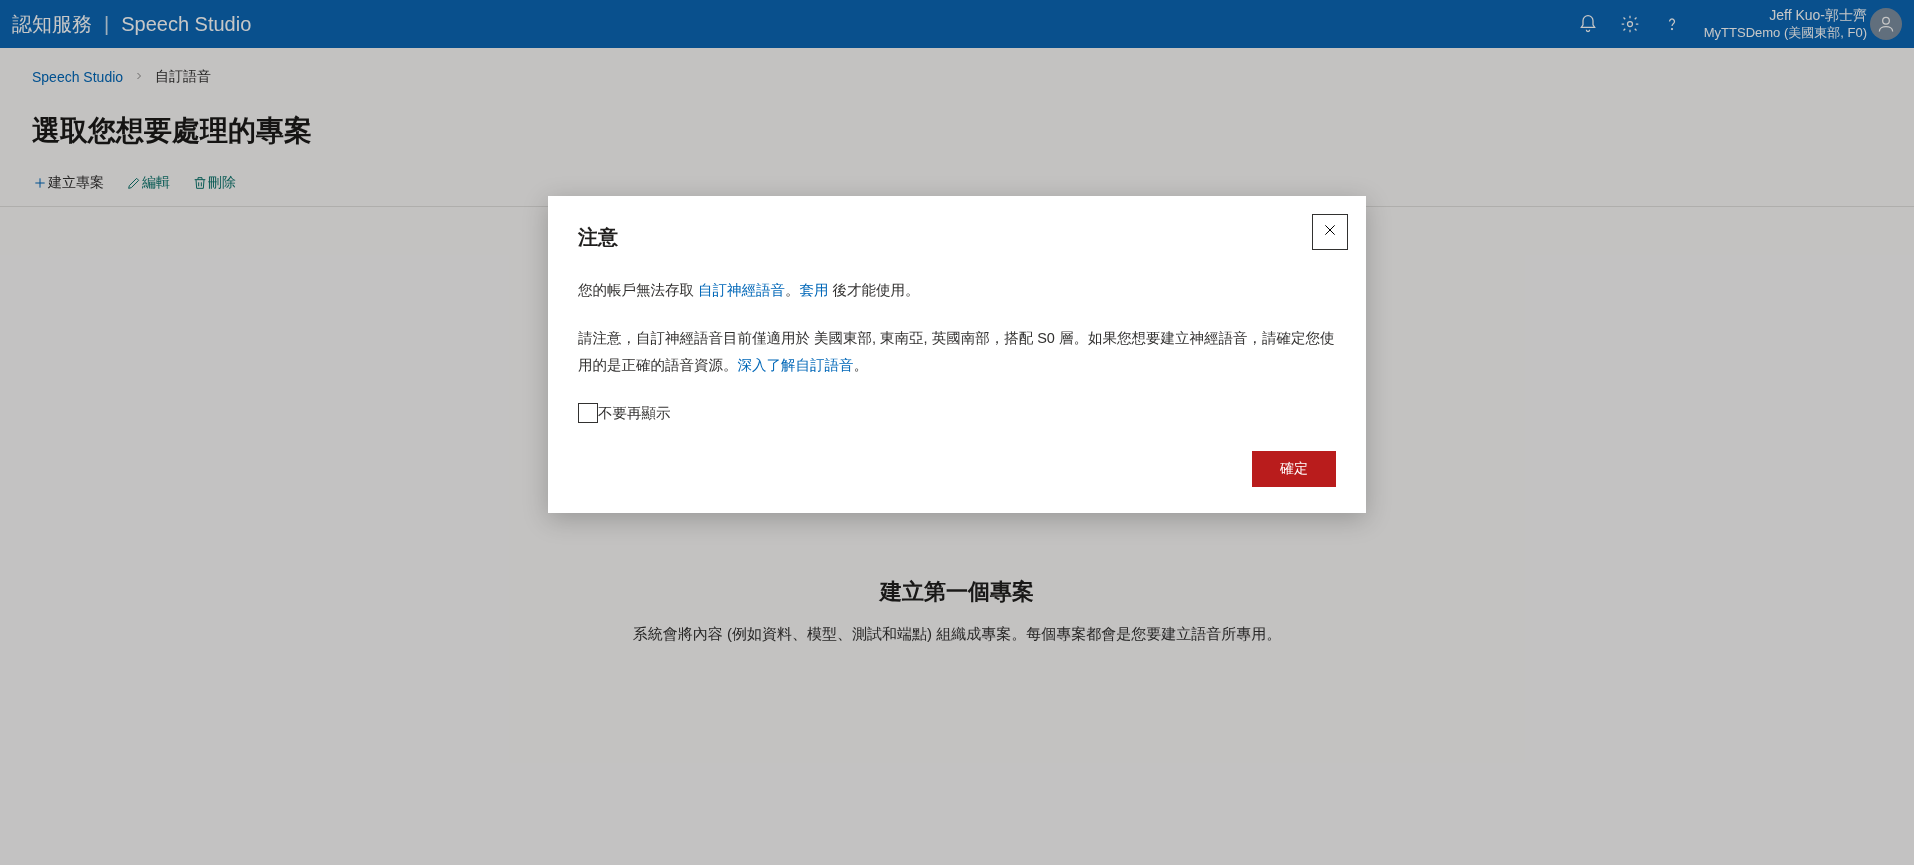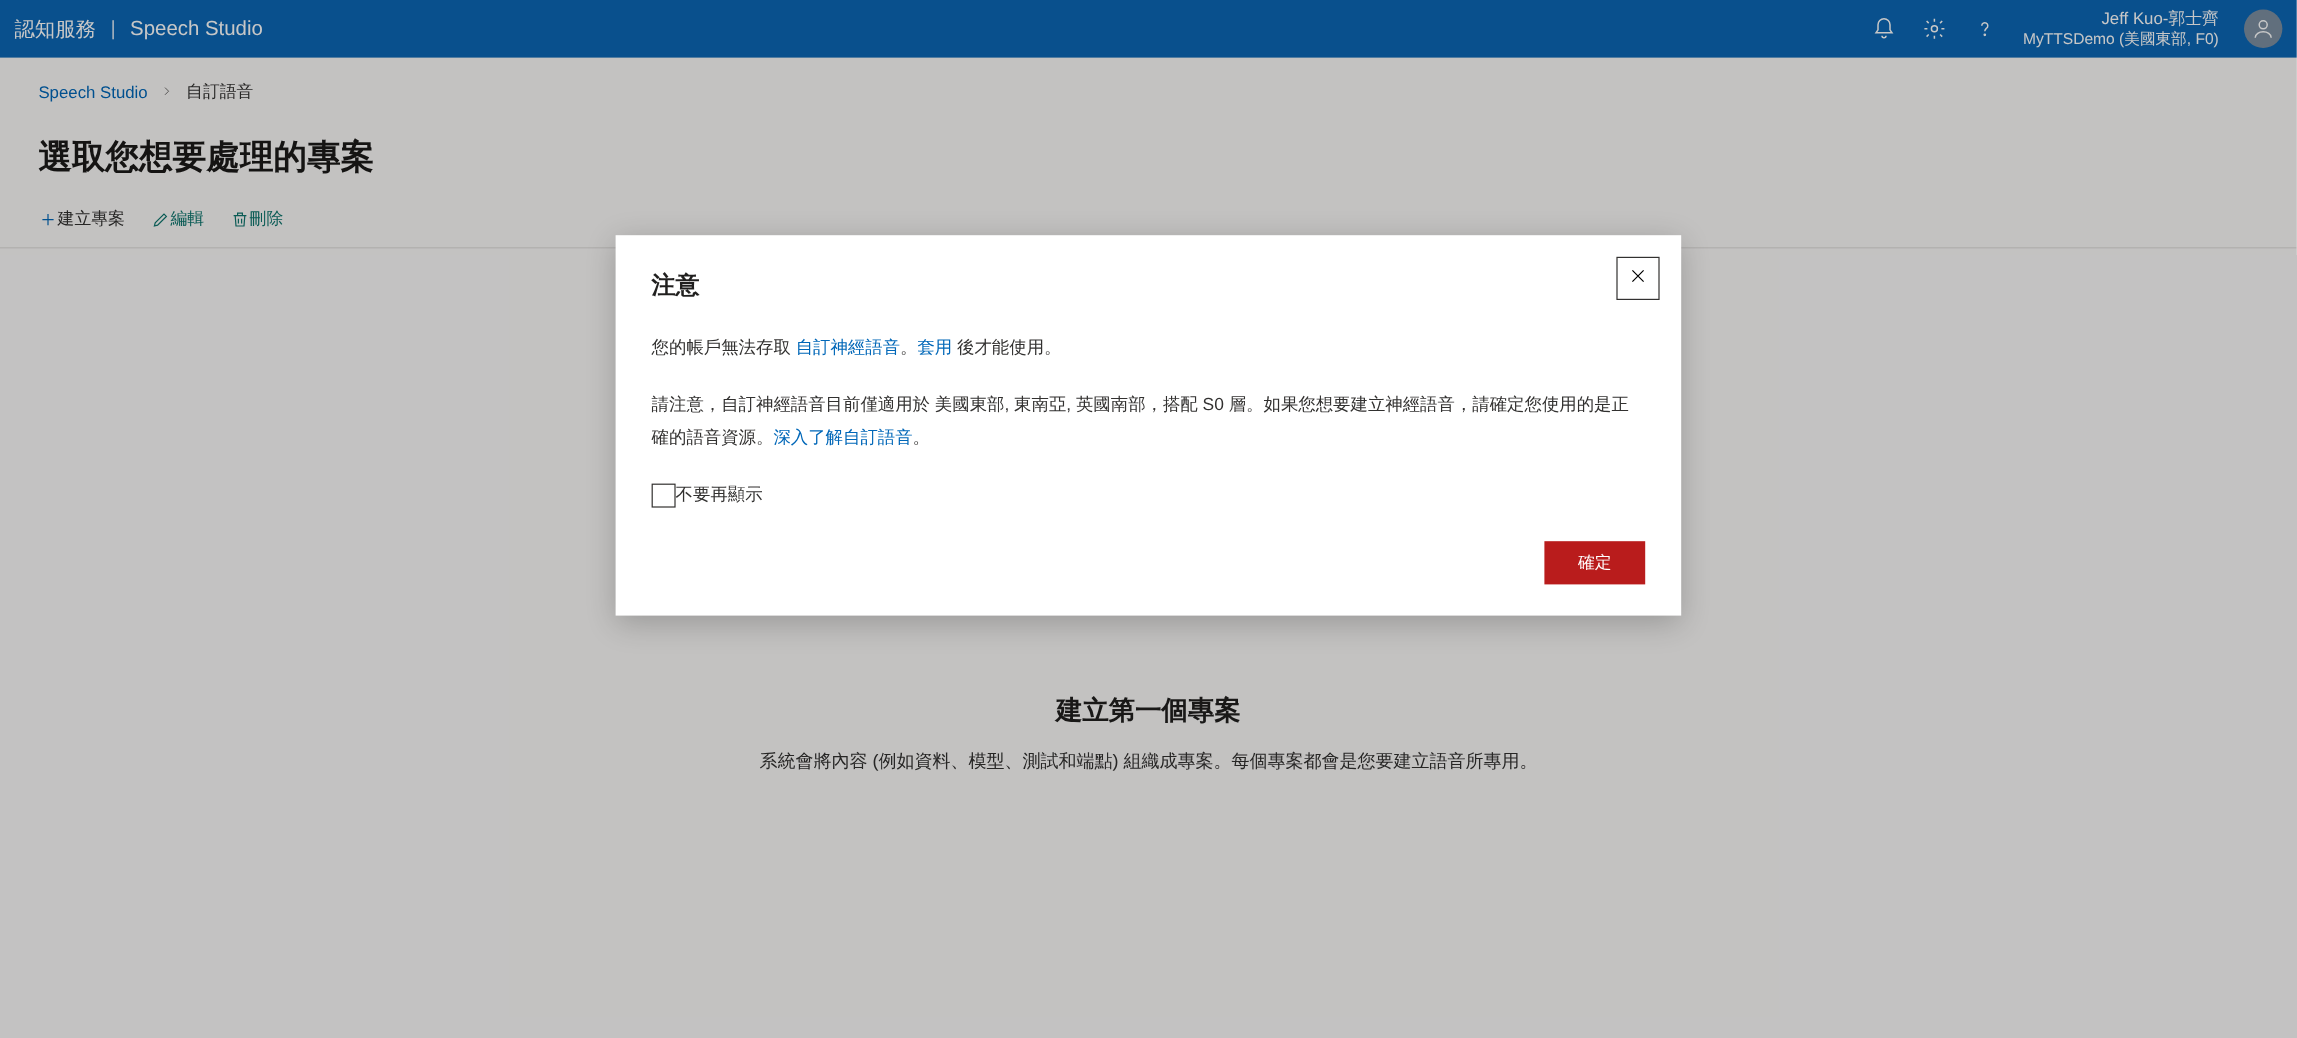--- a/index.html
+++ b/index.html
@@ -17,36 +17,36 @@
       display: flex;
       align-items: center;
       justify-content: space-between;
       padding: 0 12px;
       color: #fff;
     }
     .header-left {
       display: flex;
       align-items: center;
       gap: 12px;
-      font-size: 17px;
+      font-size: 20px;
     }
     .header-left .brand { font-weight: 400; }
     .header-left .divider { color: rgba(255,255,255,0.8); }
     .header-left .app-name { font-weight: 400; }
     .header-right {
       display: flex;
       align-items: center;
       gap: 22px;
     }
     .header-icon {
       width: 20px; height: 20px; display: flex; align-items: center; justify-content: center;
       cursor: pointer;
     }
     .user-block {
-      display: flex; align-items: center; gap: 21px;
+      display: flex; align-items: center; gap: 3px;
     }
     .user-text { text-align: right; font-size: 13px; line-height: 1.3; }
     .user-text .line1 { font-size: 14px; }
     .avatar {
       width: 32px; height: 32px; border-radius: 50%;
       background: #7d8fa1;
       display: flex; align-items: center; justify-content: center;
     }
     .content-wrap { position: relative; }
     .breadcrumb {
@@ -98,21 +98,21 @@
     .overlay {
       position: absolute; inset: 0;
       background: rgba(0,0,0,0.22);
       z-index: 9;
     }
     .modal {
       position: absolute;
       top: 196px;
       left: 50%;
       transform: translateX(-50%);
-      width: 888px;
+      width: 818px;
       background: #fff;
       z-index: 10;
       padding: 28px 30px 26px;
       box-shadow: 0 6px 24px rgba(0,0,0,0.22);
     }
     .modal-close {
       position: absolute;
       top: 18px; right: 18px;
       width: 36px; height: 36px;
       border: 1px solid #323130;

